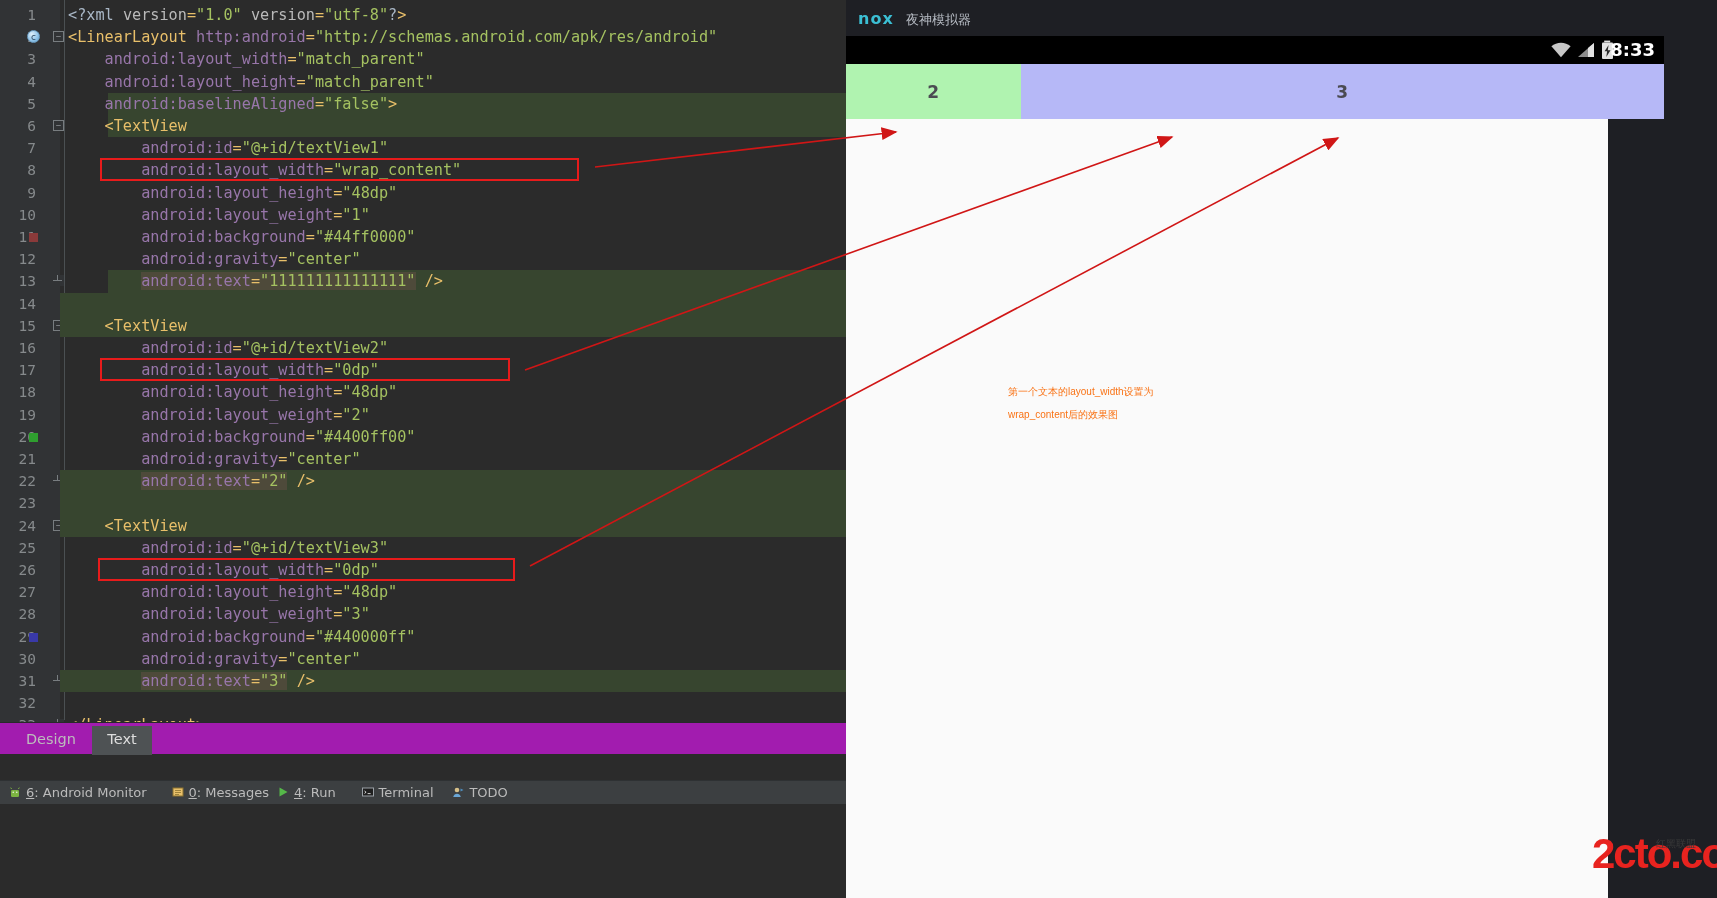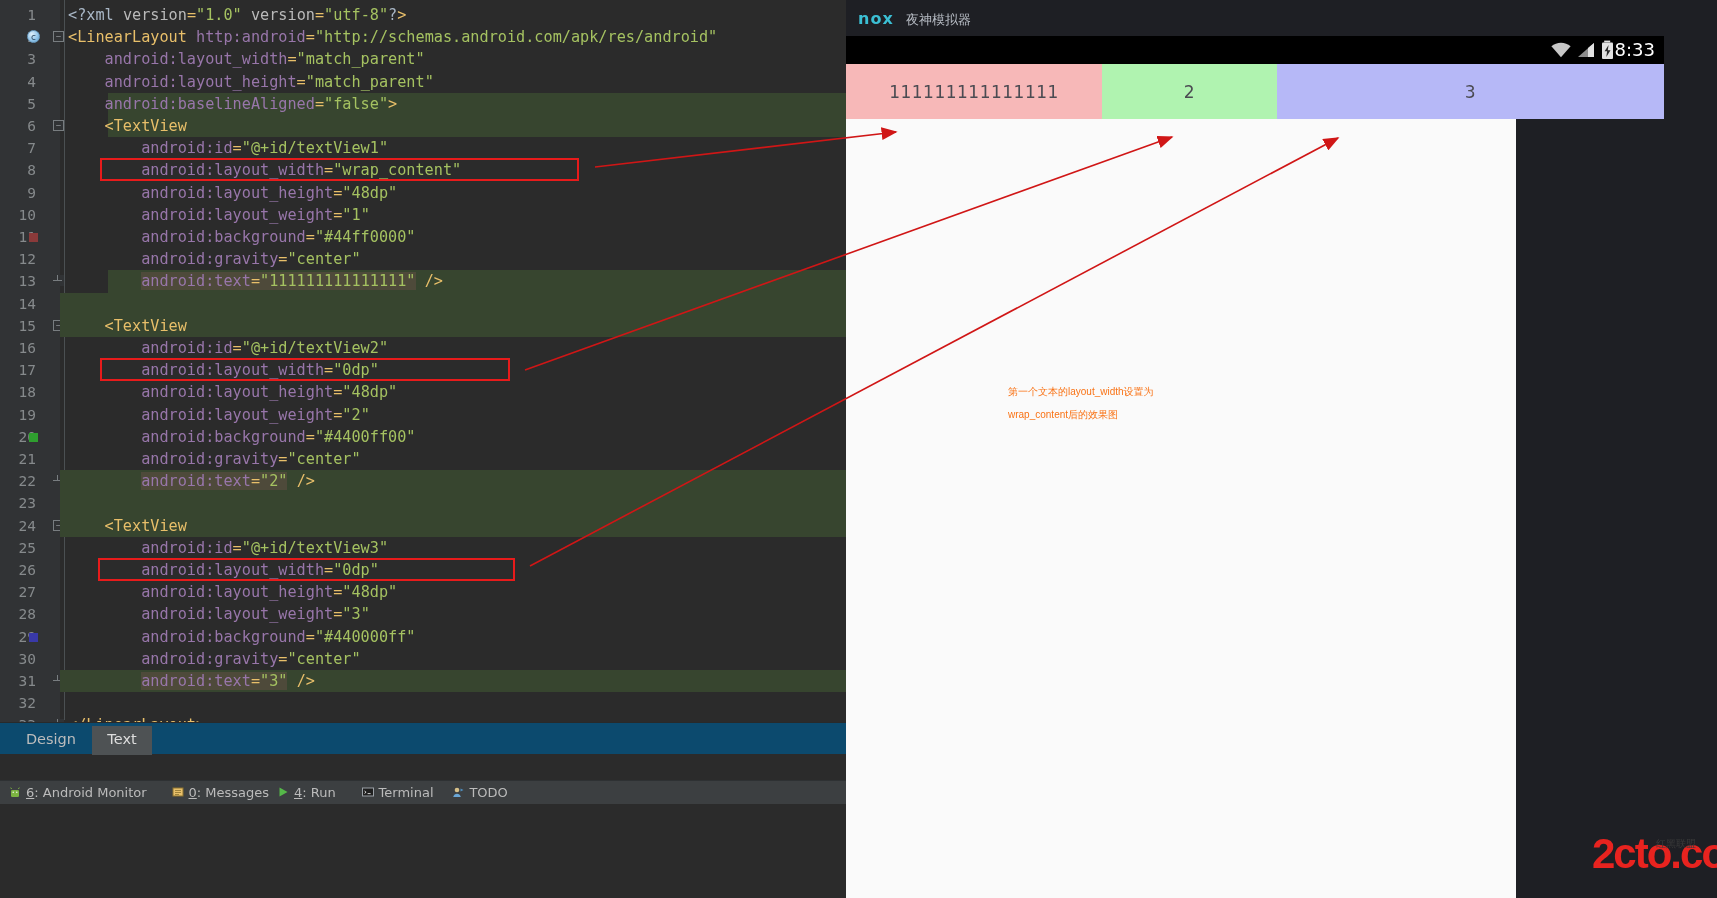--- a/index.html
+++ b/index.html
@@ -112,21 +112,21 @@
   .redbox {
     position: absolute;
     border: 2px solid #e81b1b;
     pointer-events: none;
   }
 
   
   #design-tabs {
     position: absolute; left: 0; top: 722px;
     width: 846px; height: 32px;
-    background: #0c4a6e;
+    background: #a21caf;
     border-top: 1px solid #282a2b;
   }
   .dtab {
     position: absolute; top: 3px; height: 29px;
     font-family: "DejaVu Sans", sans-serif;
     font-size: 14.5px;
     color: #bcbcbc;
     line-height: 27px;
     text-align: center;
   }
@@ -190,22 +190,23 @@
   #nox-name {
     position: absolute; left: 60px; top: 11px;
     font-family: "DejaVu Sans", sans-serif;
     font-size: 13px;
     color: #b7bcc4;
   }
 
   
   #device {
     position: absolute; left: 0; top: 36px;
-    width: 670px; height: 862px;
+    width: 762px; height: 862px;
     background: #fafafa;
+    font-weight: bold;
   }
   #android-status {
     position: absolute; left: 0; top: 0;
     width: 818px; height: 28px;
     background: #000;
   }
   #android-clock {
     position: absolute; right: 9px; top: 2px;
     font-family: "DejaVu Sans", sans-serif;
     font-size: 18px;
@@ -427,21 +428,20 @@
           <svg width="13" height="20" viewBox="0 0 13 20">
             <rect x="3.2" y="0.6" width="6" height="1.8" fill="#e2e2e2"></rect>
             <rect x="1" y="2.4" width="11" height="16.6" rx="1" fill="#e2e2e2"></rect>
             <path d="M7.6 5l-4 6.3h2.5L5.3 17l4.2-6.8H6.8L7.6 5z" fill="#2b2b2b"></path>
           </svg>
         </div>
         <div id="android-clock">8:33</div>
       </div>
 
       <div id="linear">
-          <div class="tv" style="background: rgb(247, 184, 184); flex: 0 0 256px;">111111111111111</div>
           <div class="tv" style="background: rgb(176, 243, 176); flex: 0 0 175px;">2</div>
           <div class="tv" style="background: rgb(182, 184, 247); flex: 1 1 auto;">3</div>
         </div>
 
     </div>
 
   </div>
 
   <div id="annot">
     <div>

